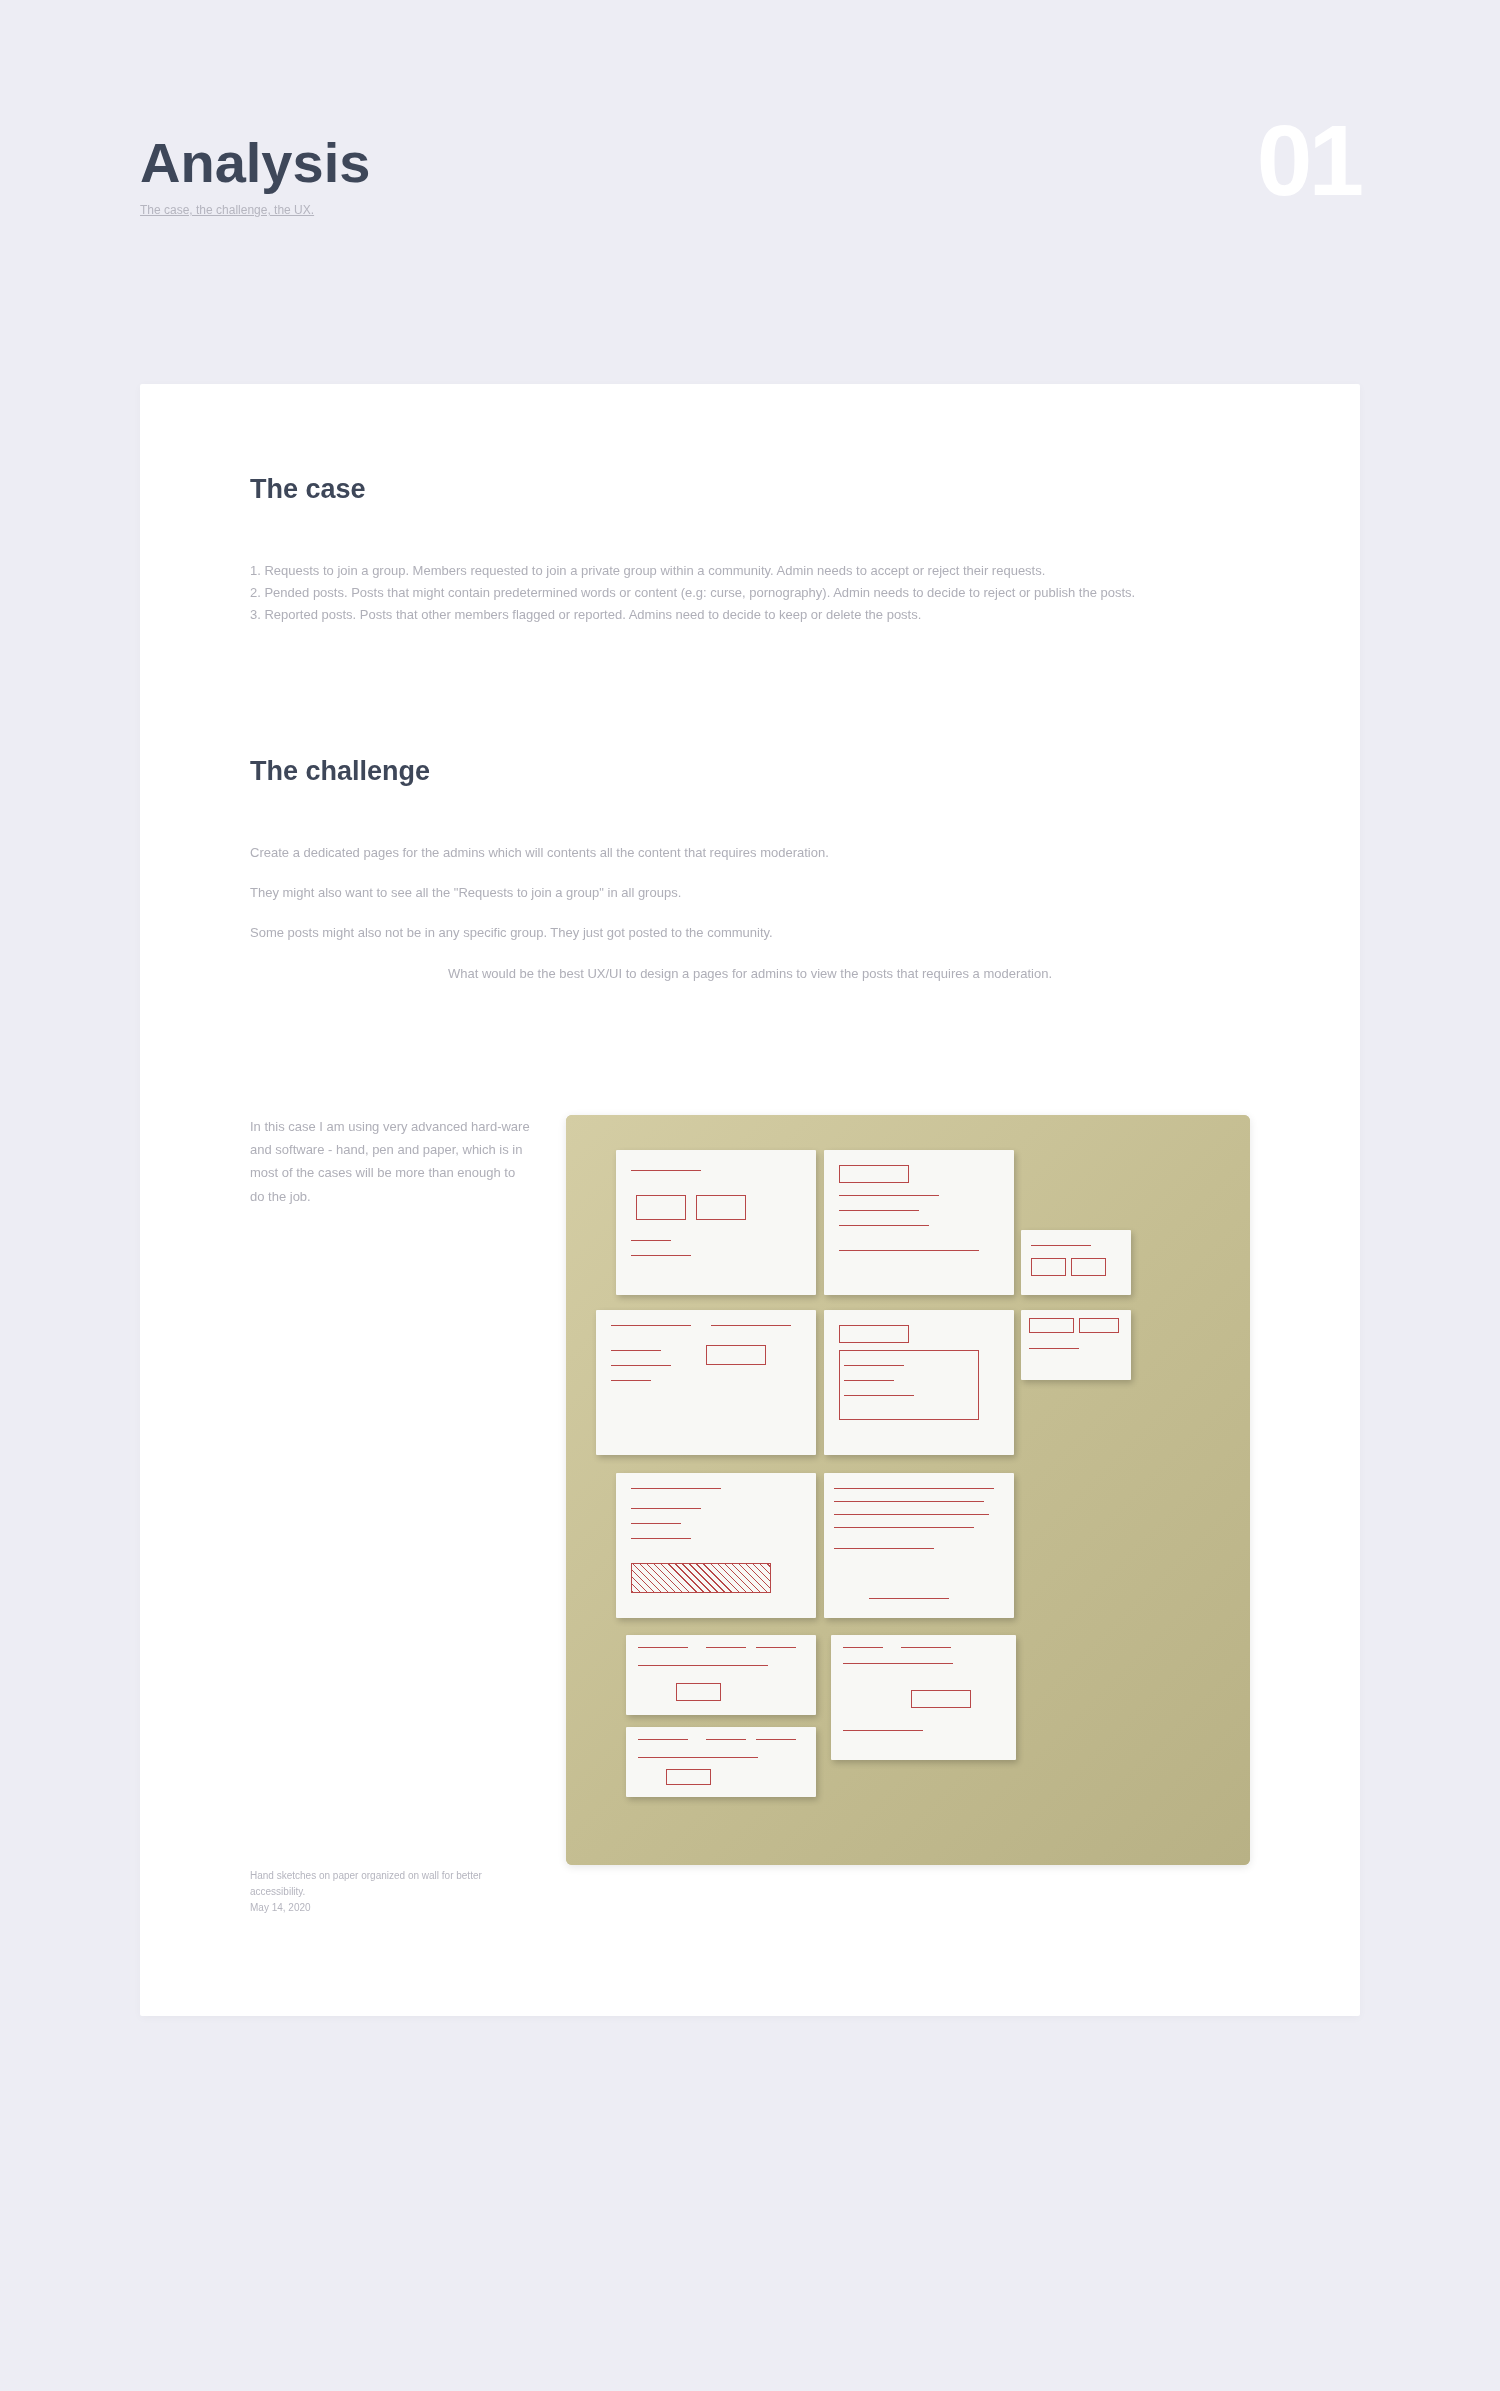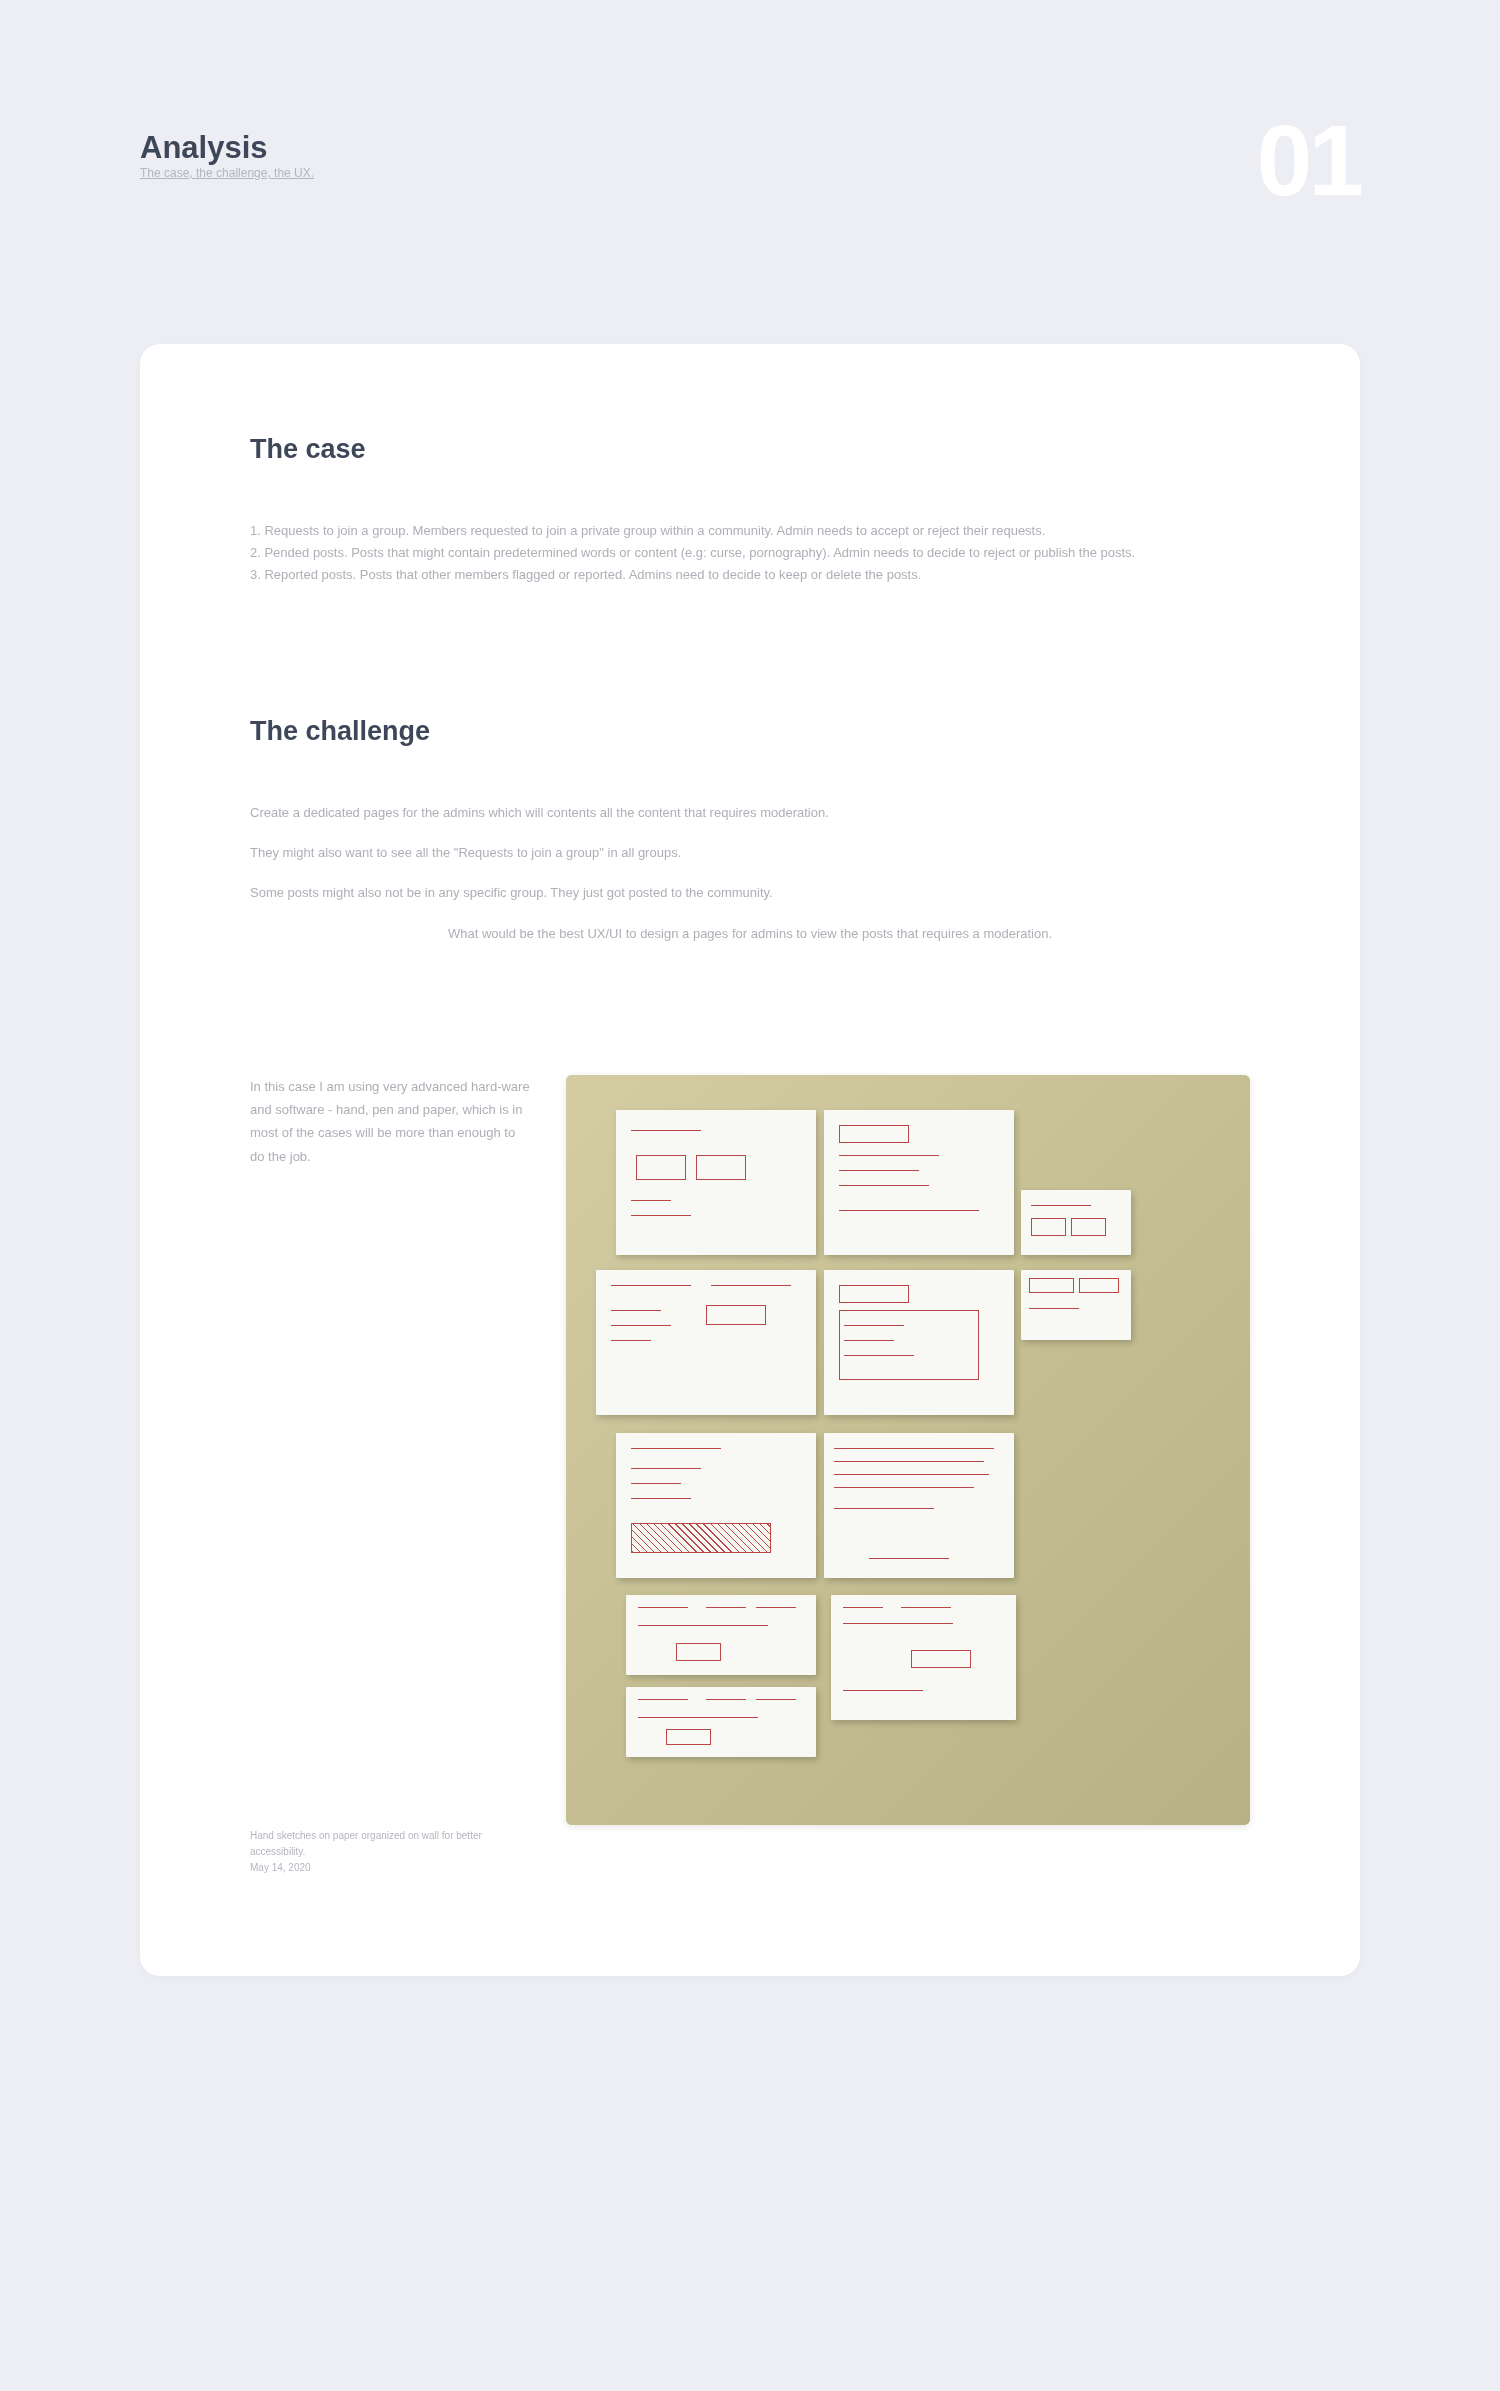--- a/index.html
+++ b/index.html
@@ -13,44 +13,45 @@
       width: 1500px;
       min-height: 2391px;
       padding: 0;
     }
     .header {
       padding: 130px 140px 0 140px;
       position: relative;
       height: 280px;
     }
     .header-title {
-      font-size: 31px;
+      font-size: 56px;
       font-weight: 700;
       color: #3E4759;
+      margin-bottom: 8px;
     }
     .header-subtitle {
       font-size: 12px;
       color: #B5B5BF;
       font-weight: 400;
       text-decoration: underline;
     }
     .header-number {
       position: absolute;
       right: 140px;
       top: 110px;
       font-size: 100px;
       font-weight: 800;
       color: #FFFFFF;
       letter-spacing: -4px;
       line-height: 1;
     }
     .content-card {
-      margin: 64px 140px 0 140px;
+      margin: 104px 140px 0 140px;
       background: #FFFFFF;
-      border-radius: 20px;
+      border-radius: 2px;
       padding: 90px 110px 100px 110px;
       box-shadow: 0 2px 8px rgba(0,0,0,0.03);
     }
     .section {
       margin-bottom: 130px;
     }
     .section:last-child {
       margin-bottom: 0;
     }
     .section-heading {

